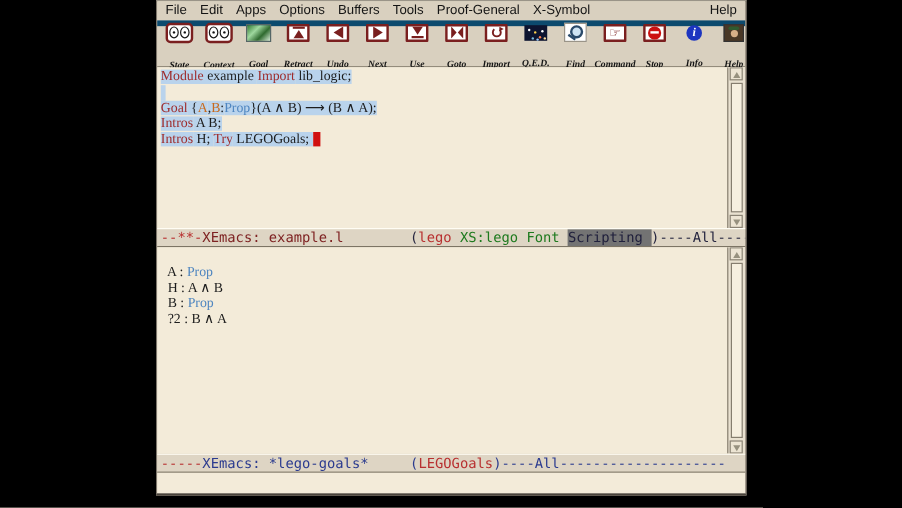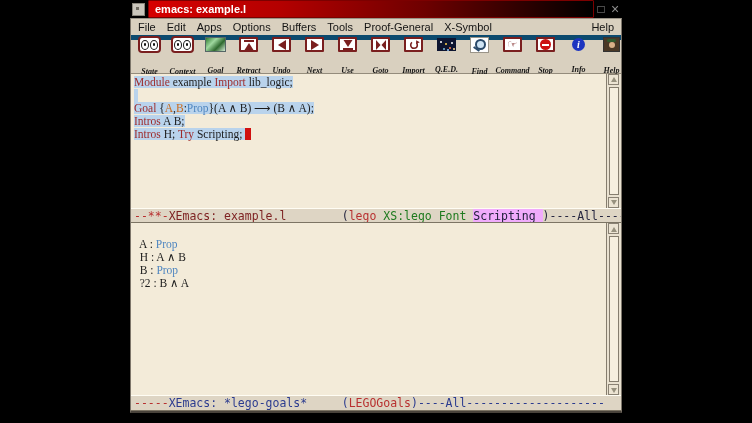--- a/index.html
+++ b/index.html
@@ -74,37 +74,29 @@
 
   
   .modeline{height:16px;background:#ded5c4;border-top:1px solid #fffdf4;border-bottom:1px solid #7c7464;
             font-family:"DejaVu Sans Mono","DejaVu Sans",monospace;font-size:11.5px;line-height:14px;
             padding-left:3px;white-space:pre;overflow:hidden;box-sizing:border-box}
   .ml-red{color:#b83030}
   .ml-maroon{color:#7e2222}
   .ml-dark{color:#262640}
   .ml-green{color:#1e7a1e}
   .ml-navy{color:#2b3b8f}
-  .ml-hl{background:#f0abfc;color:#20203c}
+  .ml-hl{background:#737373;color:#20203c}
 
   #minibuffer{flex:1;background:#f3ebd9}
 </style>
 </head>
 <body>
 
 <div id="window">
 
-  <div id="titlerow">
-    <div id="wm-btn"></div>
-    <div id="titlebar">
-      <span>emacs: example.l</span>
-    </div>
-    <div class="tb-winbtn" id="max-btn">□</div>
-    <div class="tb-winbtn" id="close-btn">×</div>
-  </div>
 
   <div id="body">
 
     <div id="menubar">
         <span class="menu-item">File</span>
         <span class="menu-item">Edit</span>
         <span class="menu-item">Apps</span>
         <span class="menu-item">Options</span>
         <span class="menu-item">Buffers</span>
         <span class="menu-item">Tools</span>
@@ -248,21 +240,21 @@
           <span class="tb-label">Help</span>
         </div>
       </div>
 
     <div id="buffer1" class="buffer">
       <div id="ed-lines">
           <div class="ed-line"><span class="c-kw hl">Module</span><span class="c-tx hl"> example </span><span class="c-kw hl">Import</span><span class="c-tx hl"> lib_logic;</span></div>
           <div class="ed-line"><span class="hl sliver"></span></div>
           <div class="ed-line"><span class="c-kw hl">Goal</span><span class="c-tx hl"> {</span><span class="c-var hl">A</span><span class="c-tx hl">,</span><span class="c-var hl">B</span><span class="c-tx hl">:</span><span class="c-type hl">Prop</span><span class="c-tx hl">}(A ∧ B) ⟶ (B ∧ A);</span></div>
           <div class="ed-line"><span class="c-kw hl">Intros</span><span class="c-tx hl"> A B;</span></div>
-          <div class="ed-line"><span class="c-kw hl">Intros</span><span class="c-tx hl"> H; </span><span class="c-kw hl">Try</span><span class="c-tx hl"> Scripting; </span><span class="cursor"></span></div>
+          <div class="ed-line"><span class="c-kw hl">Intros</span><span class="c-tx hl"> H; </span><span class="c-kw hl">Try</span><span class="c-tx hl"> LEGOGoals; </span><span class="cursor"></span></div>
         </div>
       <div class="sb">
         <div class="sb-arrow sb-up"></div>
         <div class="sb-thumb"></div>
         <div class="sb-arrow sb-down"></div>
       </div>
     </div>
 
     <div class="modeline" id="modeline1"><span class="ml-red">--**-</span><span class="ml-maroon">XEmacs: example.l</span><span class="ml-dark">        (</span><span class="ml-red">lego</span><span class="ml-dark"> </span><span class="ml-green">XS:lego</span><span class="ml-dark"> </span><span class="ml-green">Font</span><span class="ml-dark"> </span><span class="ml-dark ml-hl">Scripting </span><span class="ml-dark">)----All----</span></div>
 

